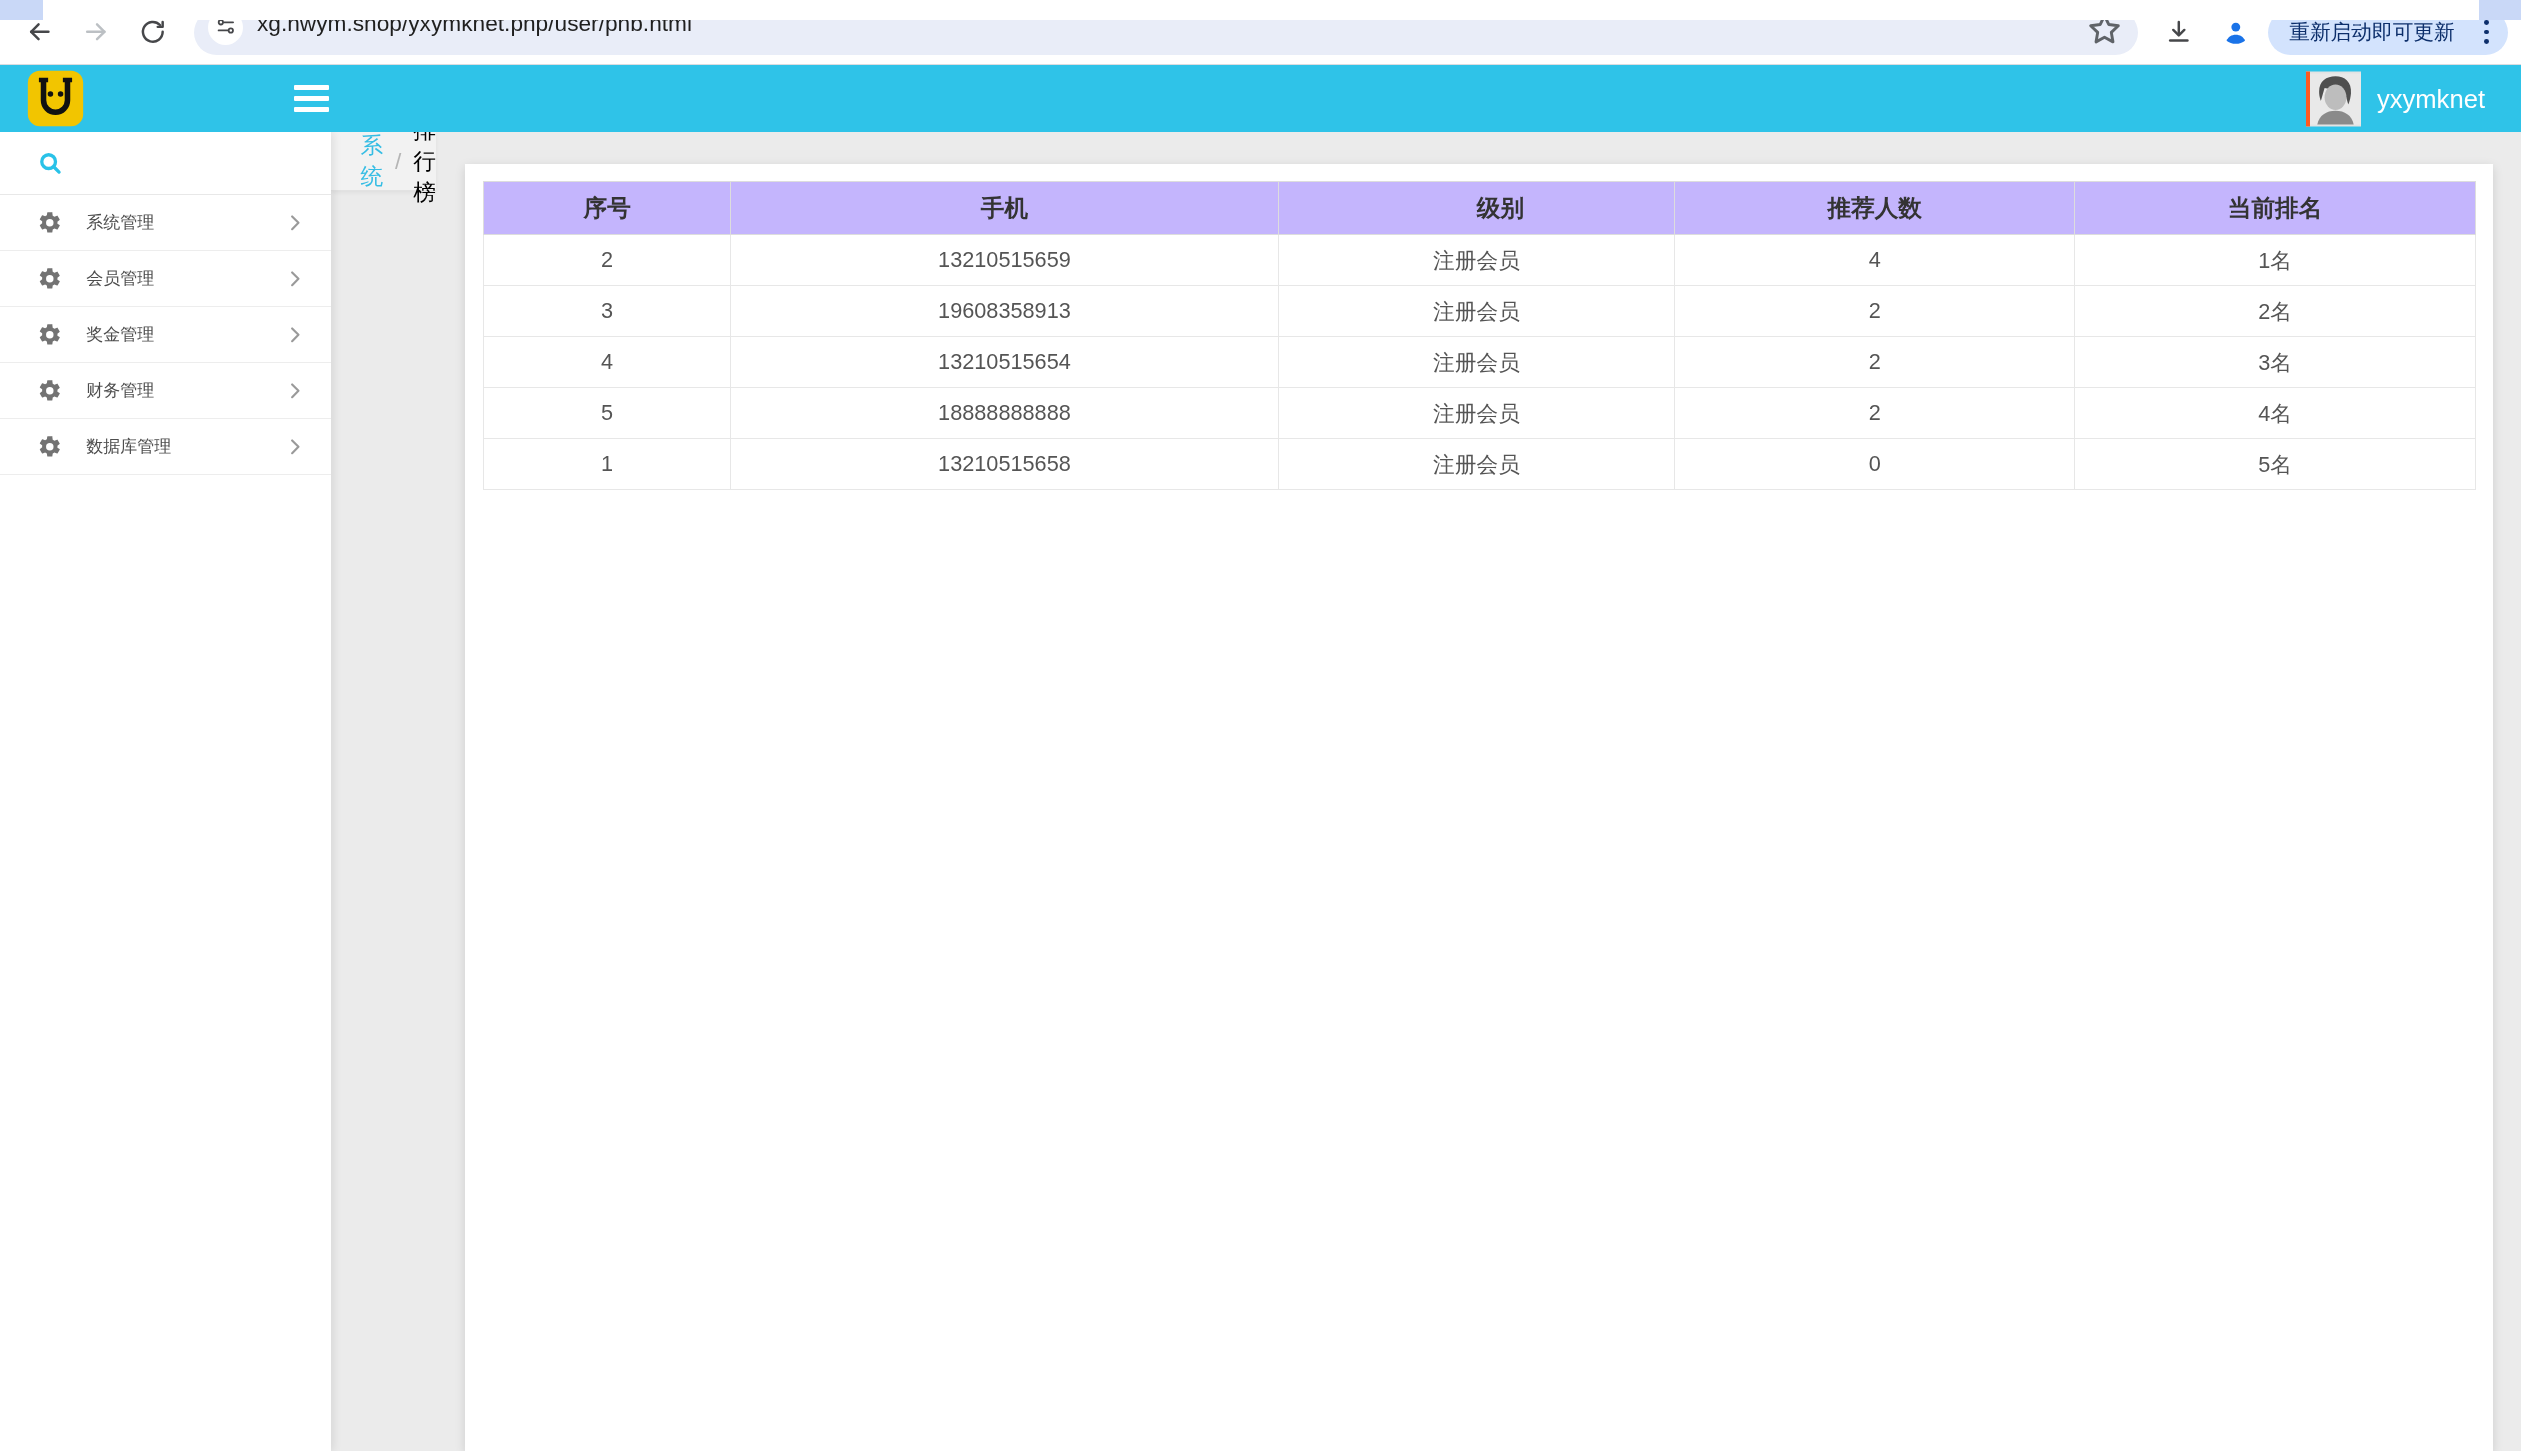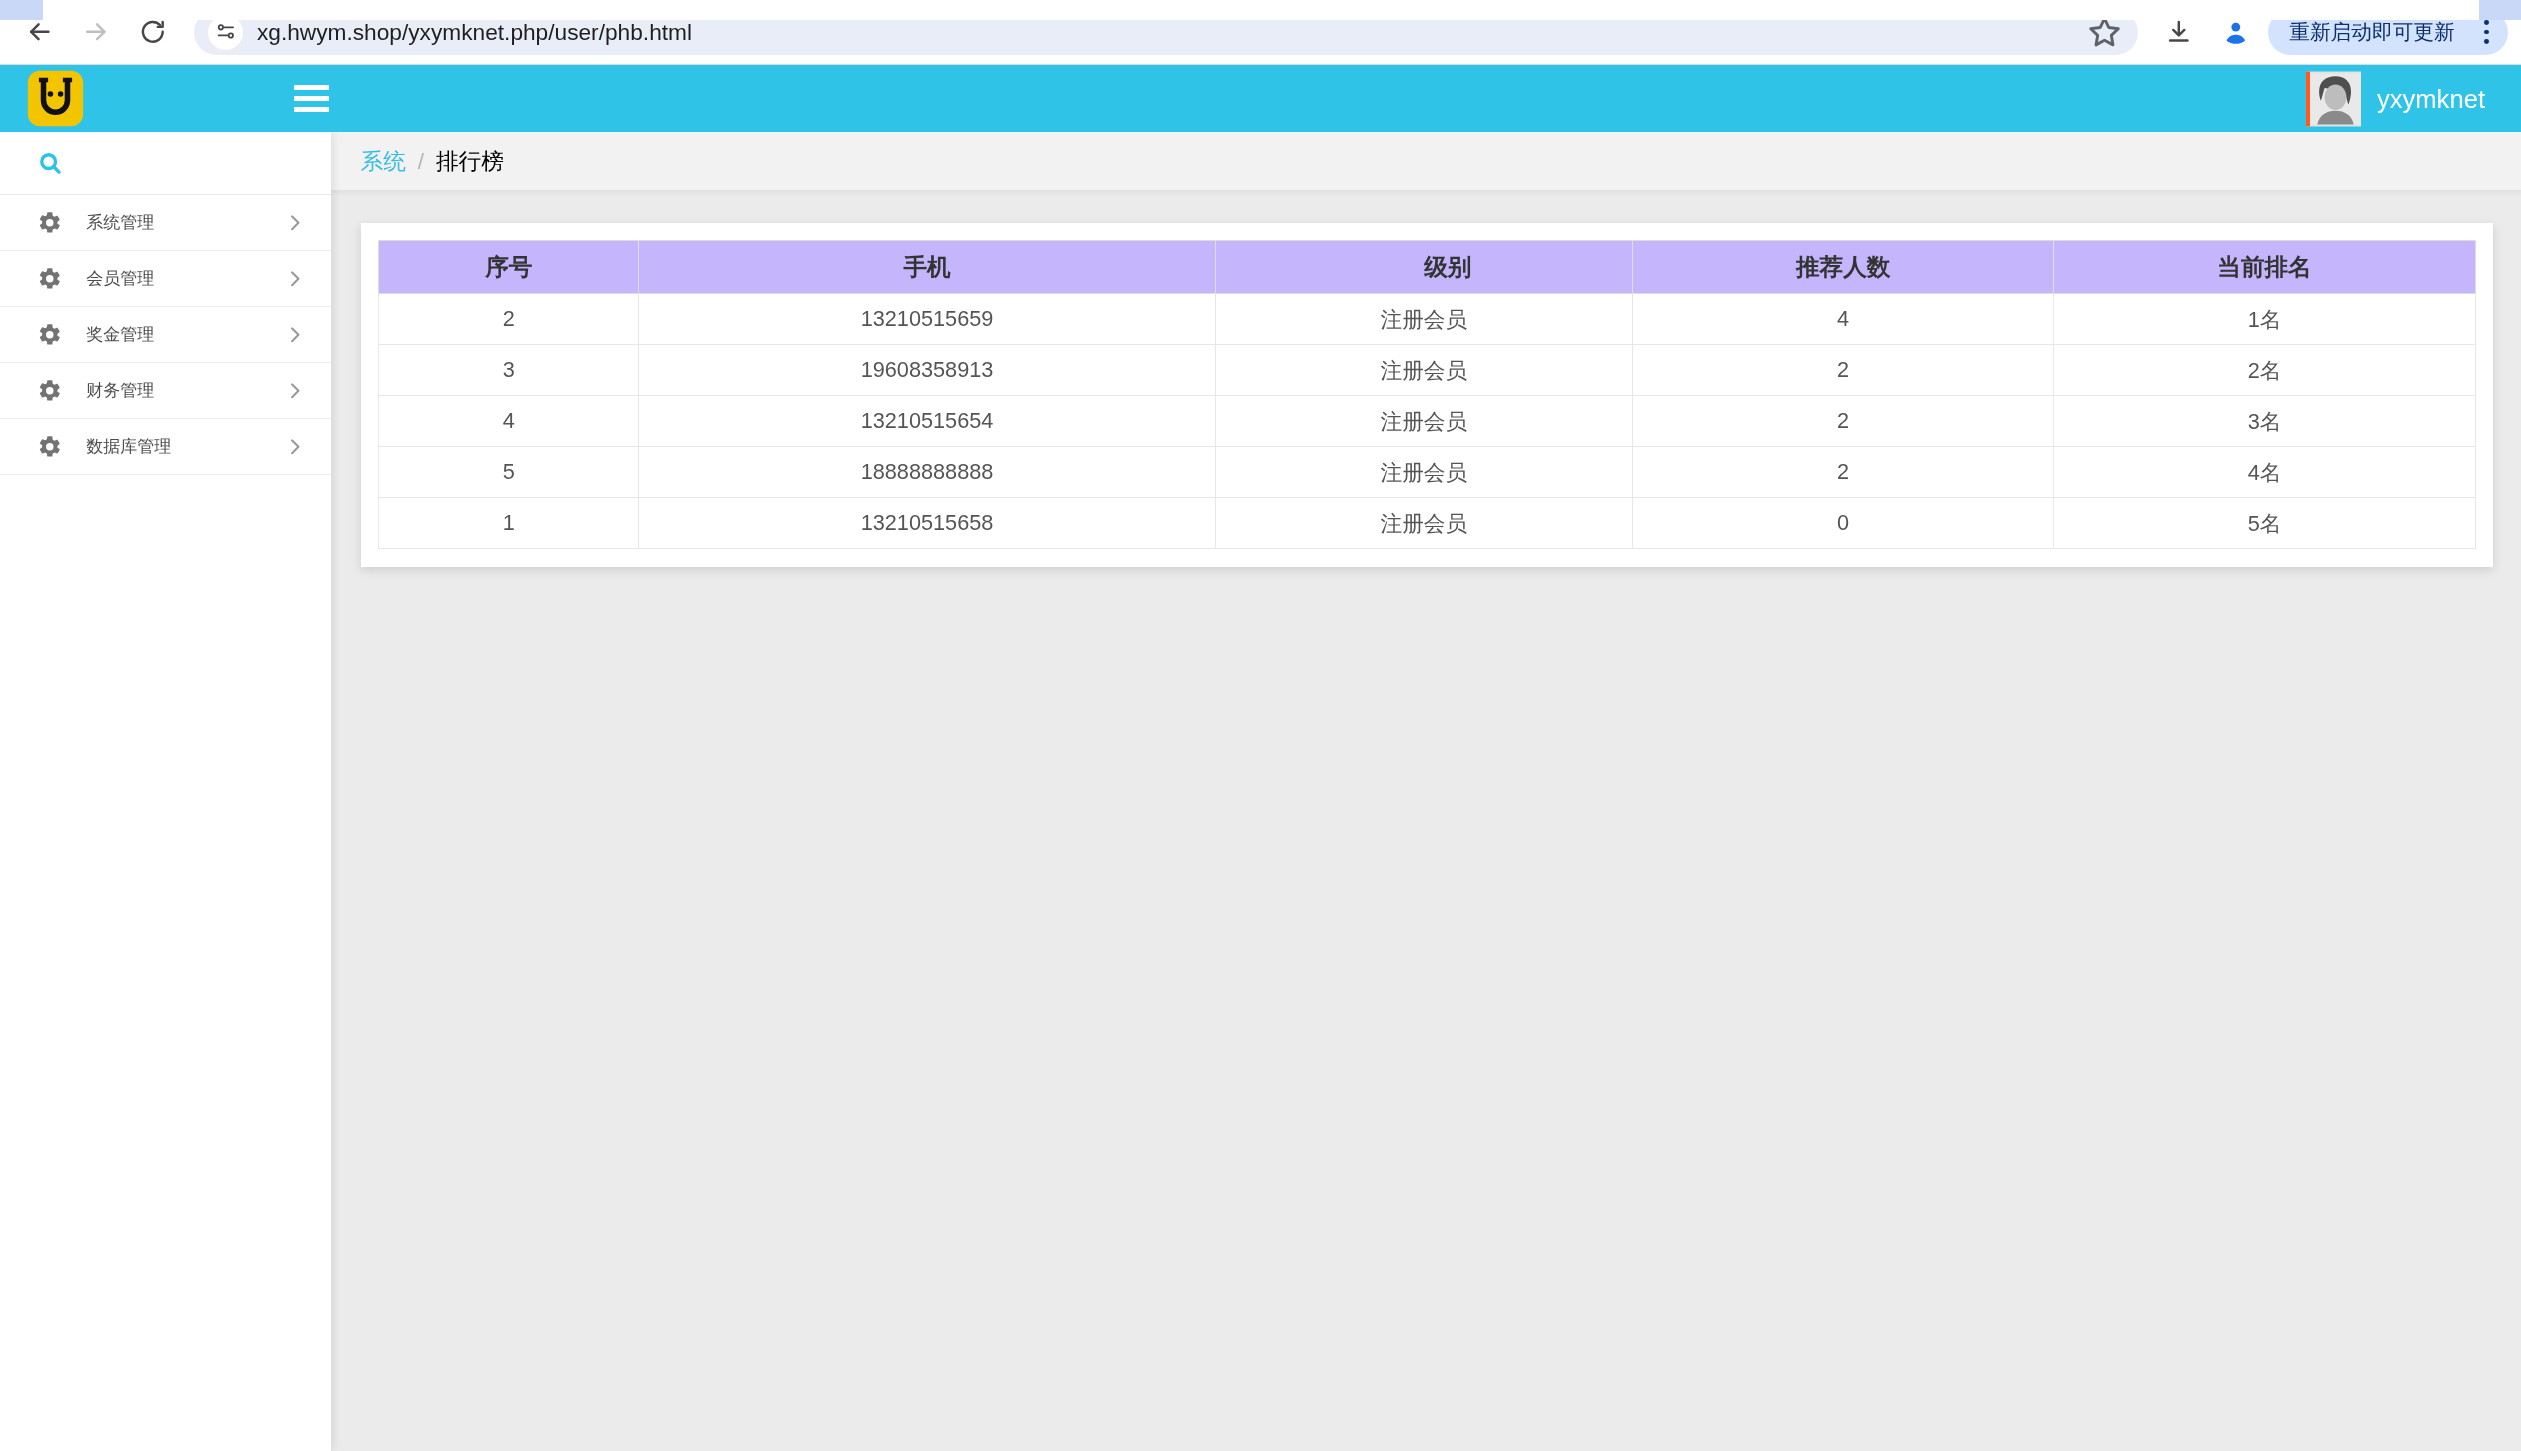--- a/index.html
+++ b/index.html
@@ -14,21 +14,21 @@
   
   .toolbar{position:relative;height:65px;background:#ffffff;border-bottom:1px solid #dadce0;
            display:flex;align-items:center;padding:0 13.8px;gap:5.9px;z-index:40;}
   .corner-bg{position:absolute;top:0;left:0;width:43px;height:19.7px;background:#c9d8f7;}
   .corner-bg.right{left:auto;right:0;}
   .corner-mask{position:absolute;top:0;left:0;right:0;height:19.7px;background:#fff;
                border-top-left-radius:19.7px;border-top-right-radius:19.7px;}
   .tb-btn{width:51px;height:51px;border:none;background:transparent;border-radius:50%;
           display:flex;align-items:center;justify-content:center;flex:0 0 auto;cursor:pointer;}
   .tb-btn svg{width:29.6px;height:29.6px;}
-  .omnibox{flex:1;height:45px;background:#e9edf8;border-radius:22.7px;display:flex;align-items:center;
+  .omnibox{flex:1;height:45px;background:#e9edf8;border-radius:22.7px;display:flex;
            padding:0 13.8px;margin:0 9.9px;min-width:0;}
   .tune-circle{width:35px;height:35px;border-radius:50%;background:#ffffff;display:flex;
                align-items:center;justify-content:center;flex:0 0 auto;}
   .tune-circle svg{width:21.7px;height:21.7px;}
   .url-text{margin-left:13.8px;font-size:22.7px;color:#1f1f1f;white-space:nowrap;overflow:hidden;flex:1;}
   .star-btn{width:39px;height:39px;border:none;background:transparent;display:flex;align-items:center;
             justify-content:center;cursor:pointer;flex:0 0 auto;}
   .update-chip{height:45px;border:none;border-radius:22.7px;background:var(--chip-bg);
                display:flex;align-items:center;gap:23px;padding:0 13.8px 0 21.7px;cursor:pointer;flex:0 0 auto;}
   .update-chip span{font-size:20.7px;color:var(--chip-text);white-space:nowrap;}
@@ -55,21 +55,21 @@
            display:flex;flex-direction:column;}
   .search-row{height:63px;display:flex;align-items:center;padding-left:37px;
               border-bottom:1px solid #e8e8e8;cursor:pointer;}
   .search-row svg{width:26.6px;height:26.6px;}
   .menu-item{height:56px;display:flex;align-items:center;padding:0 25.6px 0 37px;
              border-bottom:1px solid #ededed;cursor:pointer;background:#fff;}
   .menu-item .gear{width:25.6px;height:25.6px;flex:0 0 auto;}
   .menu-item .lbl{margin-left:23.6px;font-size:17px;color:#4d4d4d;flex:1;}
   .menu-item .chev{width:21.7px;height:21.7px;flex:0 0 auto;}
 
-  .content{flex:1;display:flex;flex-direction:column;background:#ebebeb;min-width:0;}
+  .content{flex:1;display:flex;flex-direction:row;background:#ebebeb;min-width:0;}
   .breadcrumb{height:59px;background:#f2f2f2;border-bottom:1px solid #e2e2e2;
               box-shadow:0 2px 3.9px rgba(0,0,0,.05);display:flex;align-items:center;
               padding-left:29.6px;font-size:22.7px;}
   .breadcrumb .bc-link{color:var(--link-cyan);text-decoration:none;cursor:pointer;}
   .breadcrumb .bc-sep{color:#b5b5b5;margin:0 11.8px;}
   .breadcrumb .bc-cur{color:#000000;}
 
   .card{margin:31.5px 28.6px 0 29.6px;background:#ffffff;padding:17.7px;
         box-shadow:0 3px 9.9px rgba(0,0,0,.13);}
   table.rank{width:100%;border-collapse:collapse;table-layout:fixed;}

